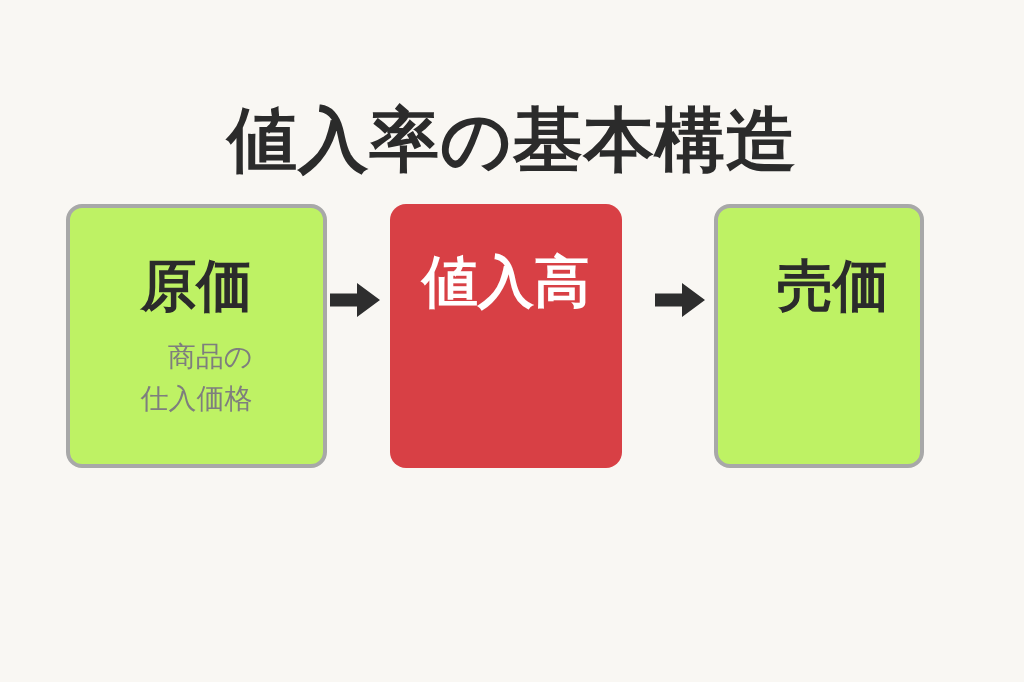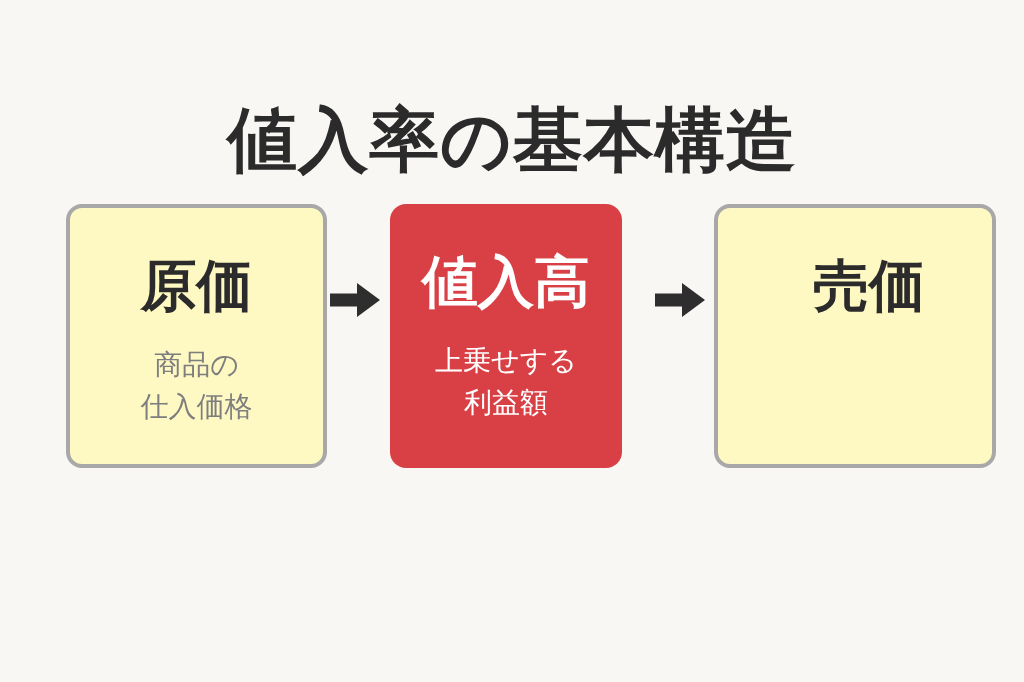--- a/index.html
+++ b/index.html
@@ -33,45 +33,45 @@
     top: 204px;
     height: 264px;
     box-sizing: border-box;
     border-radius: 16px;
     display: flex;
     flex-direction: column;
     align-items: center;
     padding-top: 46px;
   }
   .flow-box.outline {
-    background: #fef9c3;
+    background: #bef264;
     border: 4px solid var(--box-border, #a8a8a8);
   }
   .flow-box.accent {
     background: var(--accent-red, #d84045);
     border: none;
   }
   .box-cost   { left: 66px;  width: 261px; }
   .box-markup { left: 390px; width: 232px; }
-  .box-price  { left: 714px; width: 282px; padding-left: 28px; }
+  .box-price  { left: 714px; width: 210px; padding-left: 28px; }
   .box-label {
     font-size: 56px;
     line-height: 1.15;
     font-weight: 800;
     color: var(--title-text, #2e2e2e);
     white-space: nowrap;
   }
   .flow-box.accent .box-label { color: #ffffff; }
   .box-description {
-    margin-top: 26px;
+    margin-top: 18px;
     font-size: 28px;
     line-height: 1.5;
     color: var(--subtitle-gray, #7e7e7e);
     white-space: pre-line;
-    text-align: center;
+    text-align: right;
   }
   .flow-box.accent .box-description { color: #ffffff; }
   .flow-arrow {
     position: absolute;
     top: 283px;
     width: 50px;
     height: 34px;
   }
   .arrow-1 { left: 330px; }
   .arrow-2 { left: 655px; }
@@ -92,22 +92,20 @@
   </div>
 
   <div class="flow-arrow arrow-1">
     <svg viewBox="0 0 50 34" aria-hidden="true">
       <path d="M0 10.5 H27 V0 L50 17 L27 34 V23.5 H0 Z"></path>
     </svg>
   </div>
 
   <div class="flow-box accent box-markup">
     <div class="box-label">値入高</div>
-    <div class="box-description">上乗せする
-利益額</div>
   </div>
 
   <div class="flow-arrow arrow-2">
     <svg viewBox="0 0 50 34" aria-hidden="true">
       <path d="M0 10.5 H27 V0 L50 17 L27 34 V23.5 H0 Z"></path>
     </svg>
   </div>
 
   <div class="flow-box outline box-price">
     <div class="box-label">売価</div>

